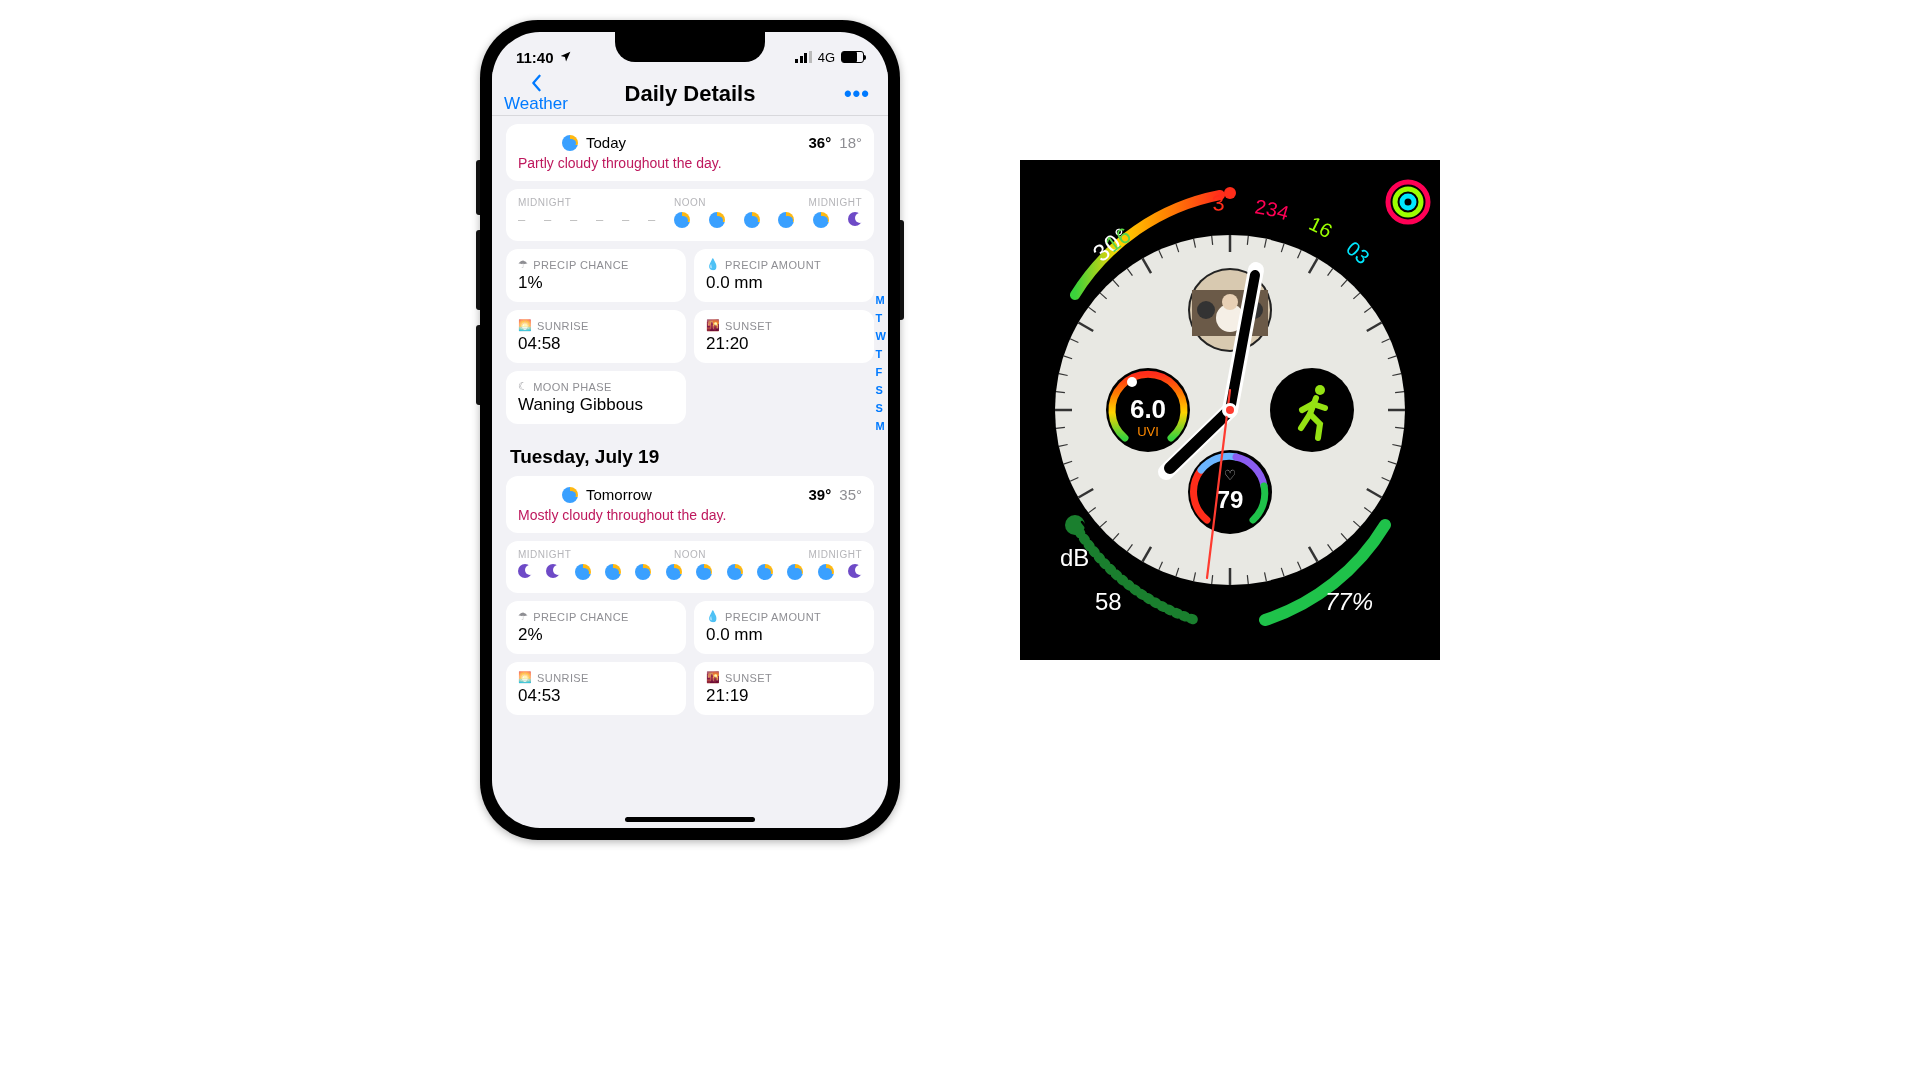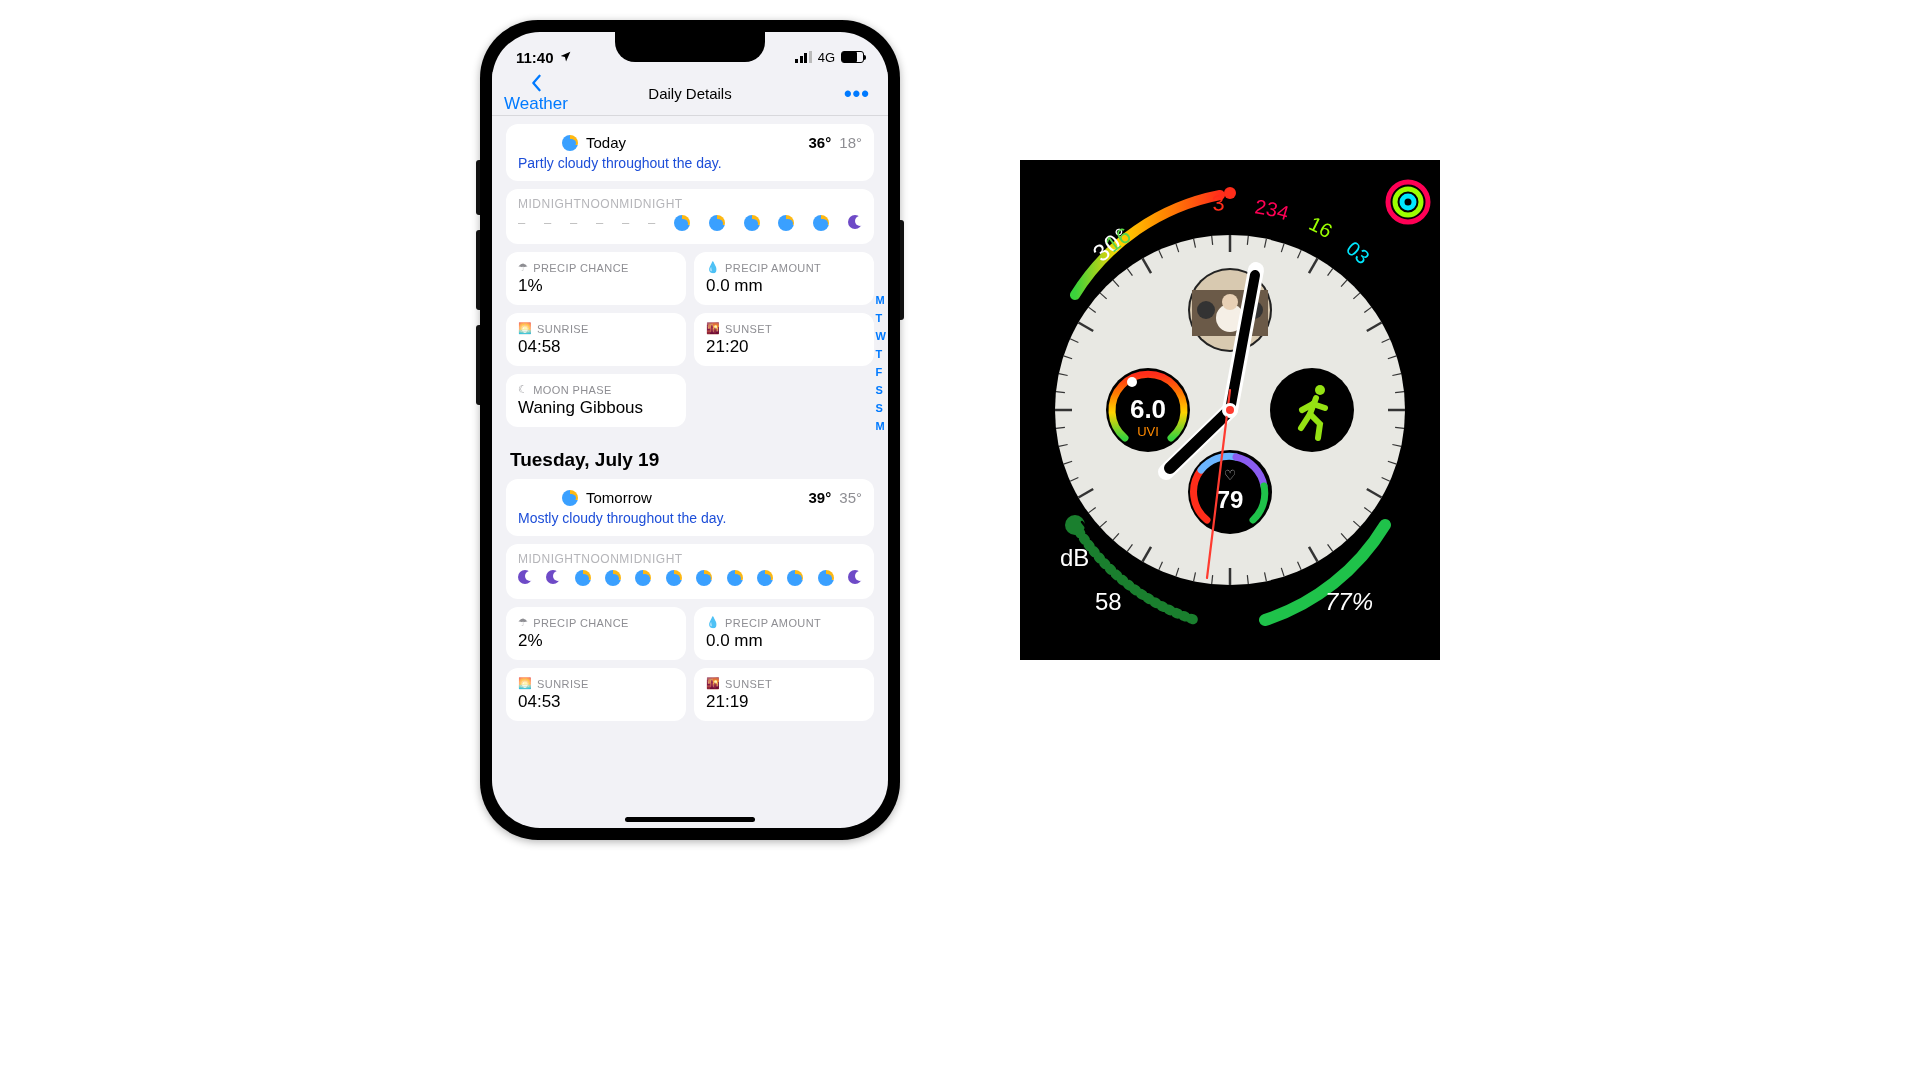--- a/index.html
+++ b/index.html
@@ -49,21 +49,21 @@
   .battery { width:23px; height:12px; border:1.2px solid #000; border-radius:3px; position:relative; }
   .battery::after { content:""; position:absolute; right:-3px; top:3px; width:2px; height:5px; background:#000; border-radius:0 2px 2px 0;}
   .battery i { display:block; width:70%; height:100%; background:#000; border-radius:1px;}
   
   .nav-bar {
     height:44px; display:flex; align-items:center; justify-content:space-between;
     padding:0 12px; background:#f2f2f6;
     border-bottom:0.5px solid #d8d8dc;
   }
   .nav-back { display:flex; align-items:center; color:#007aff; font-size:17px; gap:2px;flex-direction:column; }
-  .nav-title { font-weight:400; font-size:15px; position:absolute; left:50%; transform:translateX(-50%); }
+  .nav-title { font-weight:700; font-size:22px; position:absolute; left:50%; transform:translateX(-50%); }
   .nav-more { color:#007aff; font-size:22px; letter-spacing:1px; font-weight:700; padding-right:6px;}
   
   .content { padding: 8px 14px 0 14px; height: calc(100% - 84px); overflow:hidden; position:relative; }
   .content::after{
     content:""; position:absolute; left:50%; bottom:6px; transform:translateX(-50%);
     width:130px; height:5px; background:#000; border-radius:3px;
   }
   .day-rail {
     position:absolute; right:2px; top:178px;
     display:flex; flex-direction:column; gap:6px;
@@ -71,23 +71,23 @@
   }
   .day-header { font-size:19px; font-weight:700; padding:6px 4px 8px; }
   .card {
     background:#fff; border-radius:12px; margin-bottom:8px;
     padding:10px 12px; font-size:15px;
   }
   .summary-row { display:flex; align-items:center; justify-content:space-between; }
   .summary-left { display:flex; align-items:center; gap:8px; font-weight:500;margin-left:44px; }
   .summary-temps .hi { font-weight:700; }
   .summary-temps .lo { color:#8e8e93; margin-left:4px; }
-  .summary-desc { color:#1d4ed8; font-size:14px; margin-top:4px; }
+  .summary-desc { color:#be185d; font-size:14px; margin-top:4px; }
   .timeline-card { padding:8px 12px 10px; }
-  .tl-labels { display:flex; font-size:12px; color:#b5b5b9; letter-spacing:.5px;}
+  .tl-labels { display:flex; justify-content:space-between; font-size:10px; color:#b5b5b9; letter-spacing:.5px;}
   .tl-icons { display:flex; justify-content:space-between; margin-top:4px; }
   .tl-icons span { font-size:13px; }
   .grid2 { display:grid; grid-template-columns:1fr 1fr; gap:8px; margin-bottom:8px;}
   .stat-card { background:#fff; border-radius:12px; padding:9px 12px; }
   .stat-label { font-size:11px; color:#8e8e93; letter-spacing:.4px; display:flex; align-items:center; gap:5px;}
   .stat-value { font-size:17px; margin-top:2px;}
   .pc-icon{width:16px;height:16px;border-radius:50%;background:conic-gradient(#fdb813 0 30%, #3aa0ff 30% 100%);display:inline-block;position:relative}
   .pc-icon::after{content:"";position:absolute;inset:25% 0 0 20%;width:70%;height:55%;background:#3aa0ff;border-radius:50%}
   .moon-ic{display:inline-block;width:14px;height:14px;border-radius:50%;background:#6e4ac7;position:relative}
   .moon-ic::after{content:"";position:absolute;right:-3px;top:1px;width:10px;height:10px;border-radius:50%;background:#fff}

